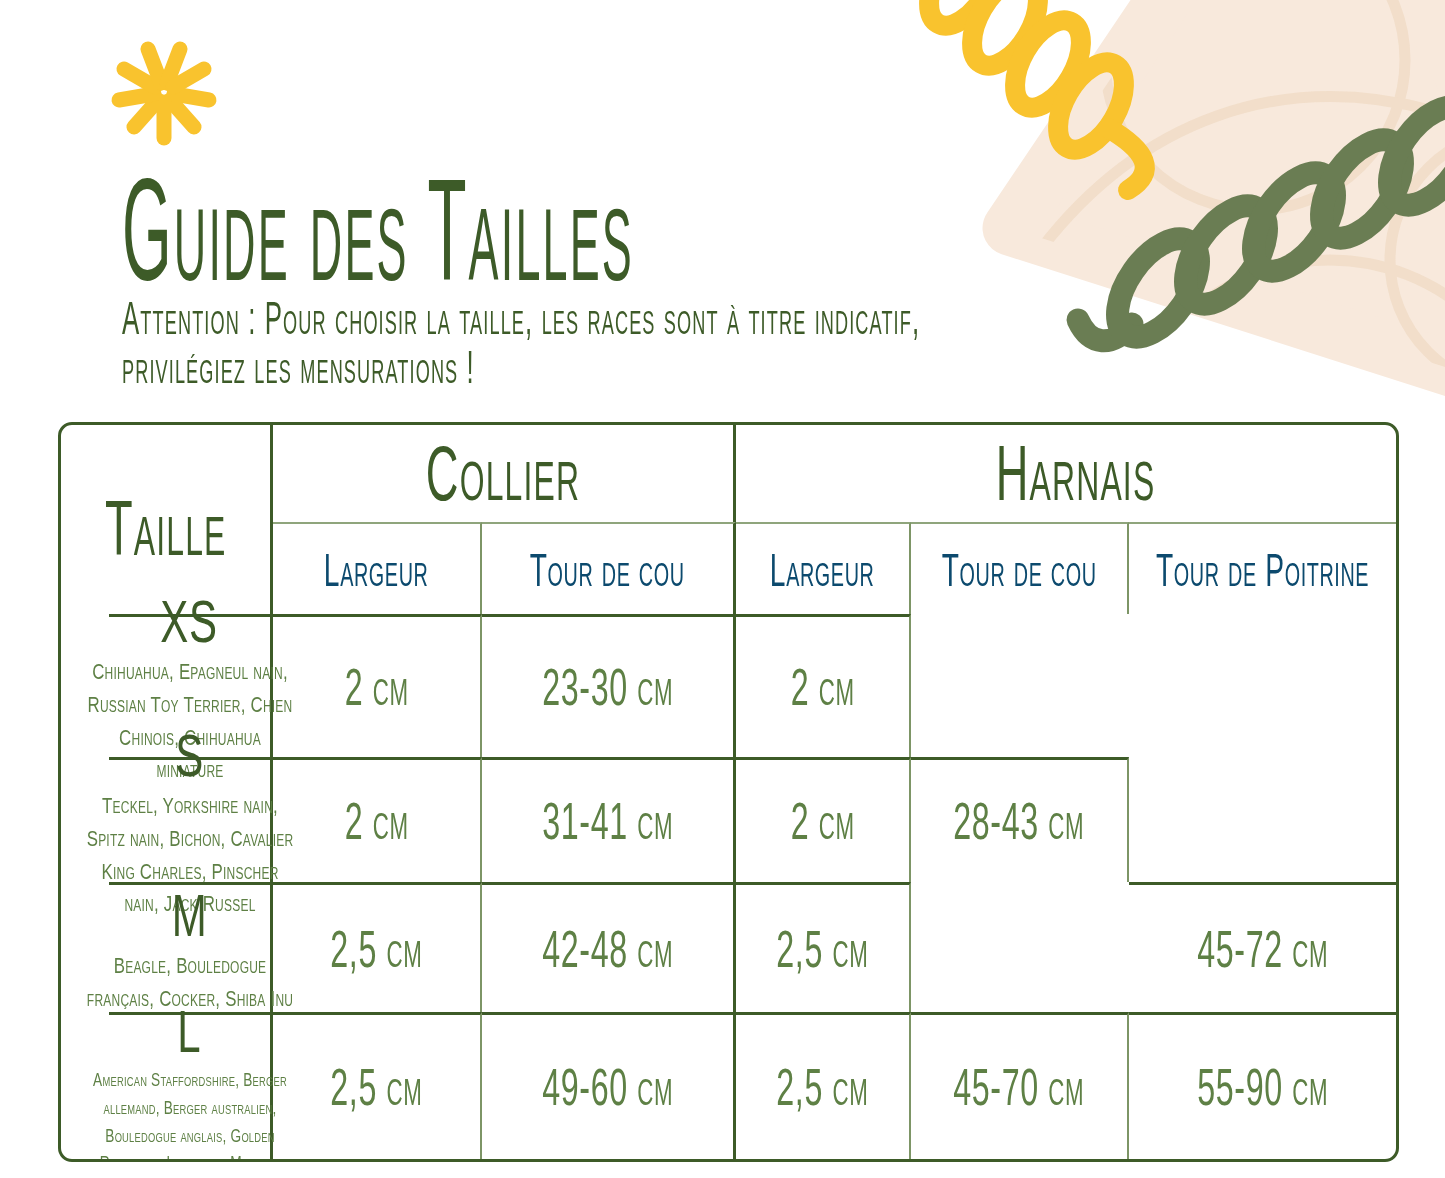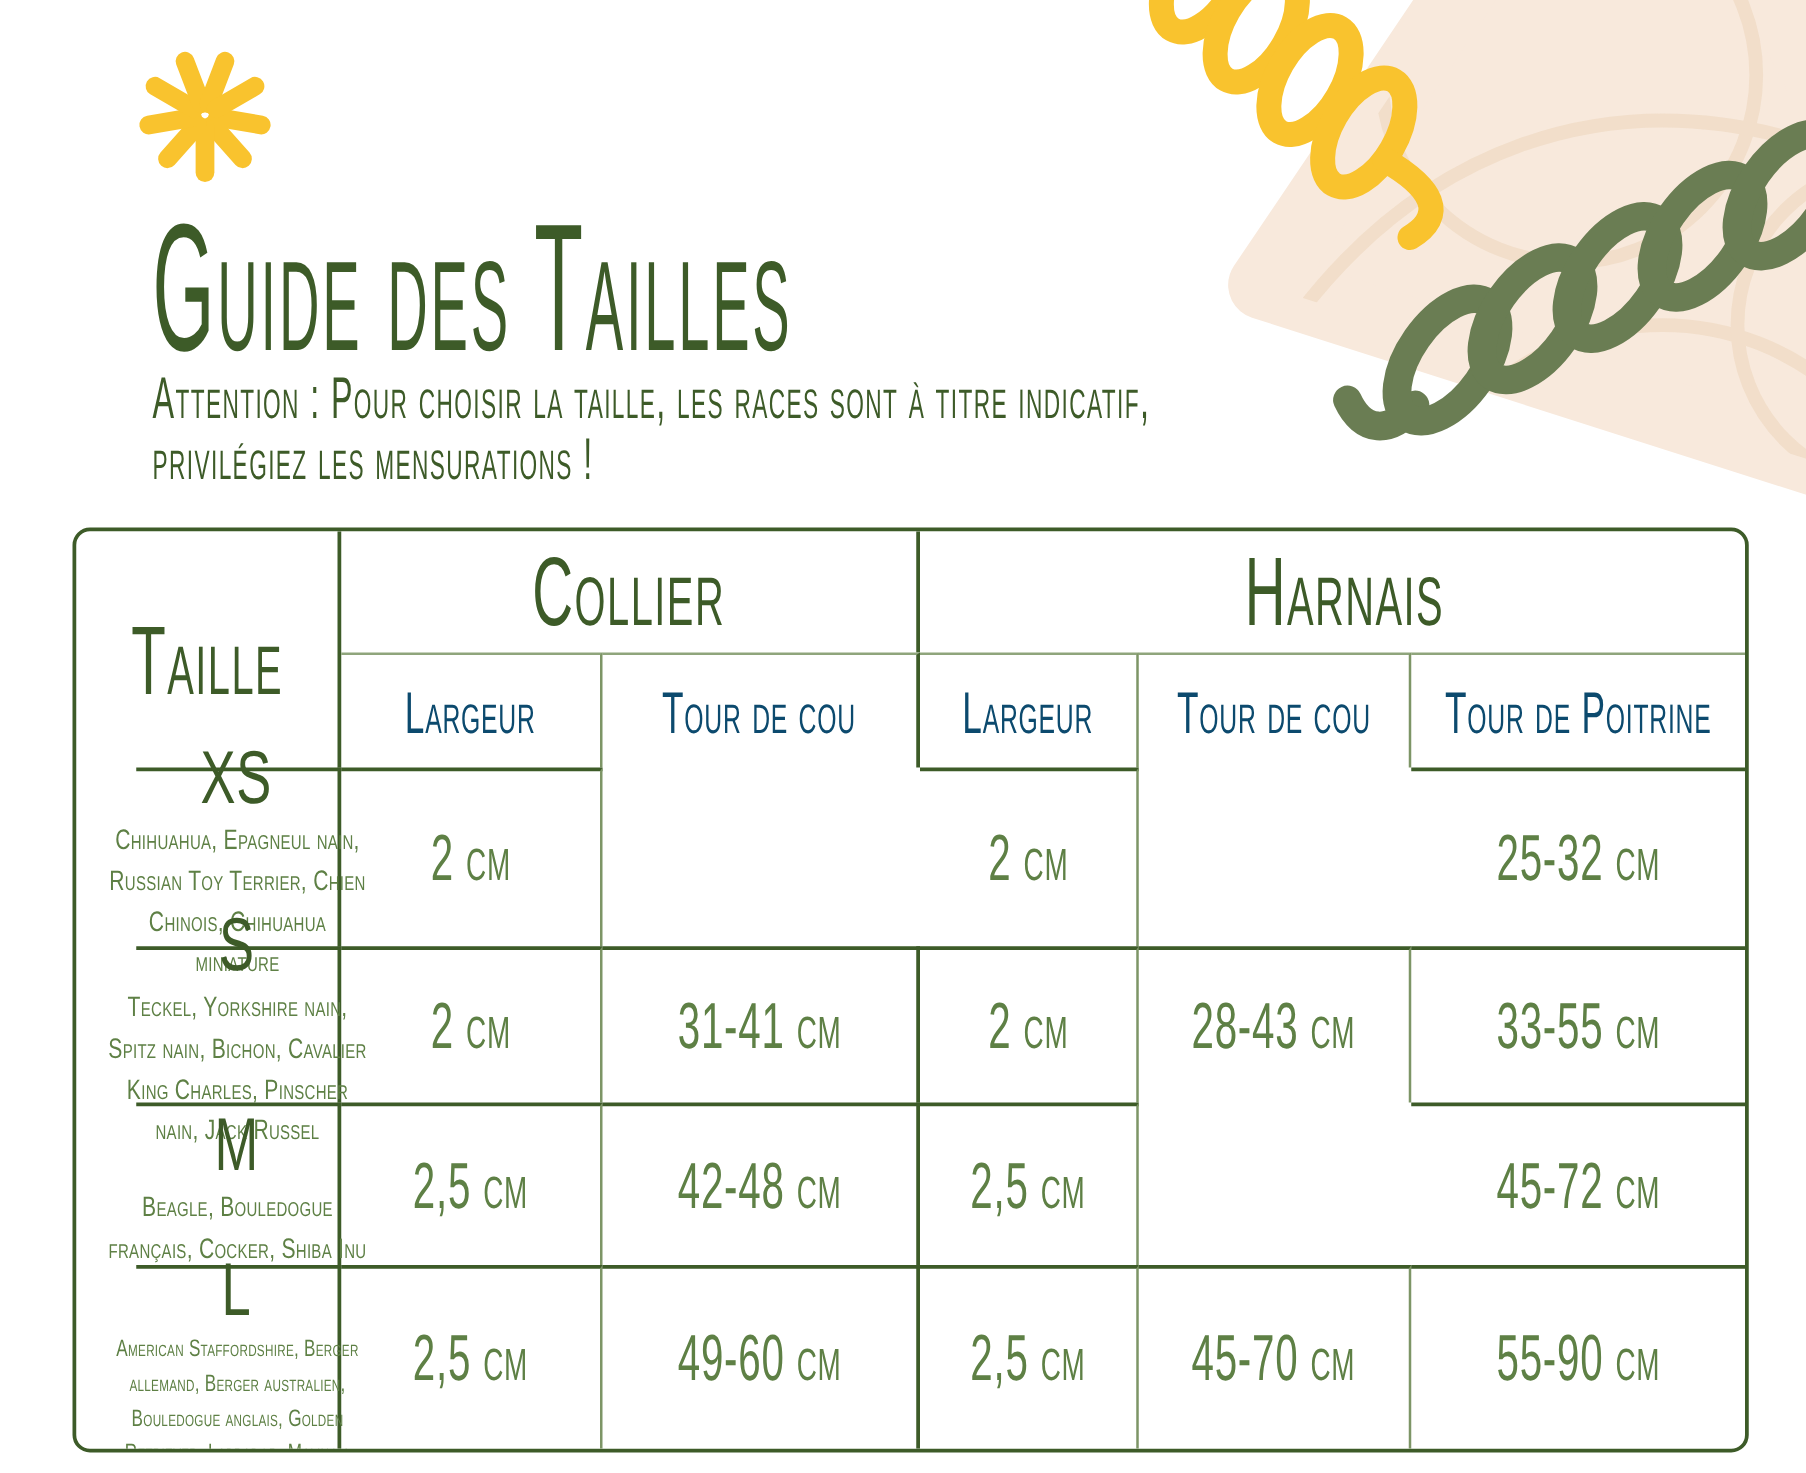--- a/index.html
+++ b/index.html
@@ -145,46 +145,43 @@
       <span class="narrow">Tour de Poitrine</span>
     </div>
 
     <div class="cell size-cell bdr-r bdr-t" style="grid-column:1;grid-row:3;">
       <span class="size-label dark"><span class="narrow">XS</span></span>
       <span class="breeds med">Chihuahua, Epagneul nain, Russian Toy Terrier, Chien Chinois, Chihuahua miniature</span>
     </div>
     <div class="cell value med blt-r bdr-t" style="grid-column:2;grid-row:3;">
         <span class="narrow">2 cm</span>
       </div>
+    <div class="cell value med bdr-r bdr-t" style="grid-column:3;grid-row:3;">
+        <span class="narrow">23-30 cm</span>
+      </div>
     <div class="cell value med blt-r bdr-t" style="grid-column:4;grid-row:3;">
         <span class="narrow">2 cm</span>
-      </div>
-    <div class="cell value med bdr-t" style="grid-column:6;grid-row:3;">
-        <span class="narrow">25-32 cm</span>
       </div>
 
     <div class="cell size-cell bdr-r bdr-t" style="grid-column:1;grid-row:4;">
       <span class="size-label dark"><span class="narrow">S</span></span>
       <span class="breeds med">Teckel, Yorkshire nain, Spitz nain, Bichon, Cavalier King Charles, Pinscher nain, Jack Russel</span>
     </div>
     <div class="cell value med blt-r bdr-t" style="grid-column:2;grid-row:4;">
         <span class="narrow">2 cm</span>
       </div>
     <div class="cell value med bdr-r bdr-t" style="grid-column:3;grid-row:4;">
         <span class="narrow">31-41 cm</span>
       </div>
     <div class="cell value med blt-r bdr-t" style="grid-column:4;grid-row:4;">
         <span class="narrow">2 cm</span>
       </div>
     <div class="cell value med blt-r bdr-t" style="grid-column:5;grid-row:4;">
         <span class="narrow">28-43 cm</span>
       </div>
-    <div class="cell value med bdr-t" style="grid-column:6;grid-row:4;">
-        <span class="narrow">33-55 cm</span>
-      </div>
 
     <div class="cell size-cell bdr-r bdr-t" style="grid-column:1;grid-row:5;">
       <span class="size-label dark"><span class="narrow">M</span></span>
       <span class="breeds med">Beagle, Bouledogue français, Cocker, Shiba Inu</span>
     </div>
     <div class="cell value med blt-r bdr-t" style="grid-column:2;grid-row:5;">
         <span class="narrow">2,5 cm</span>
       </div>
     <div class="cell value med bdr-r bdr-t" style="grid-column:3;grid-row:5;">
         <span class="narrow">42-48 cm</span>

